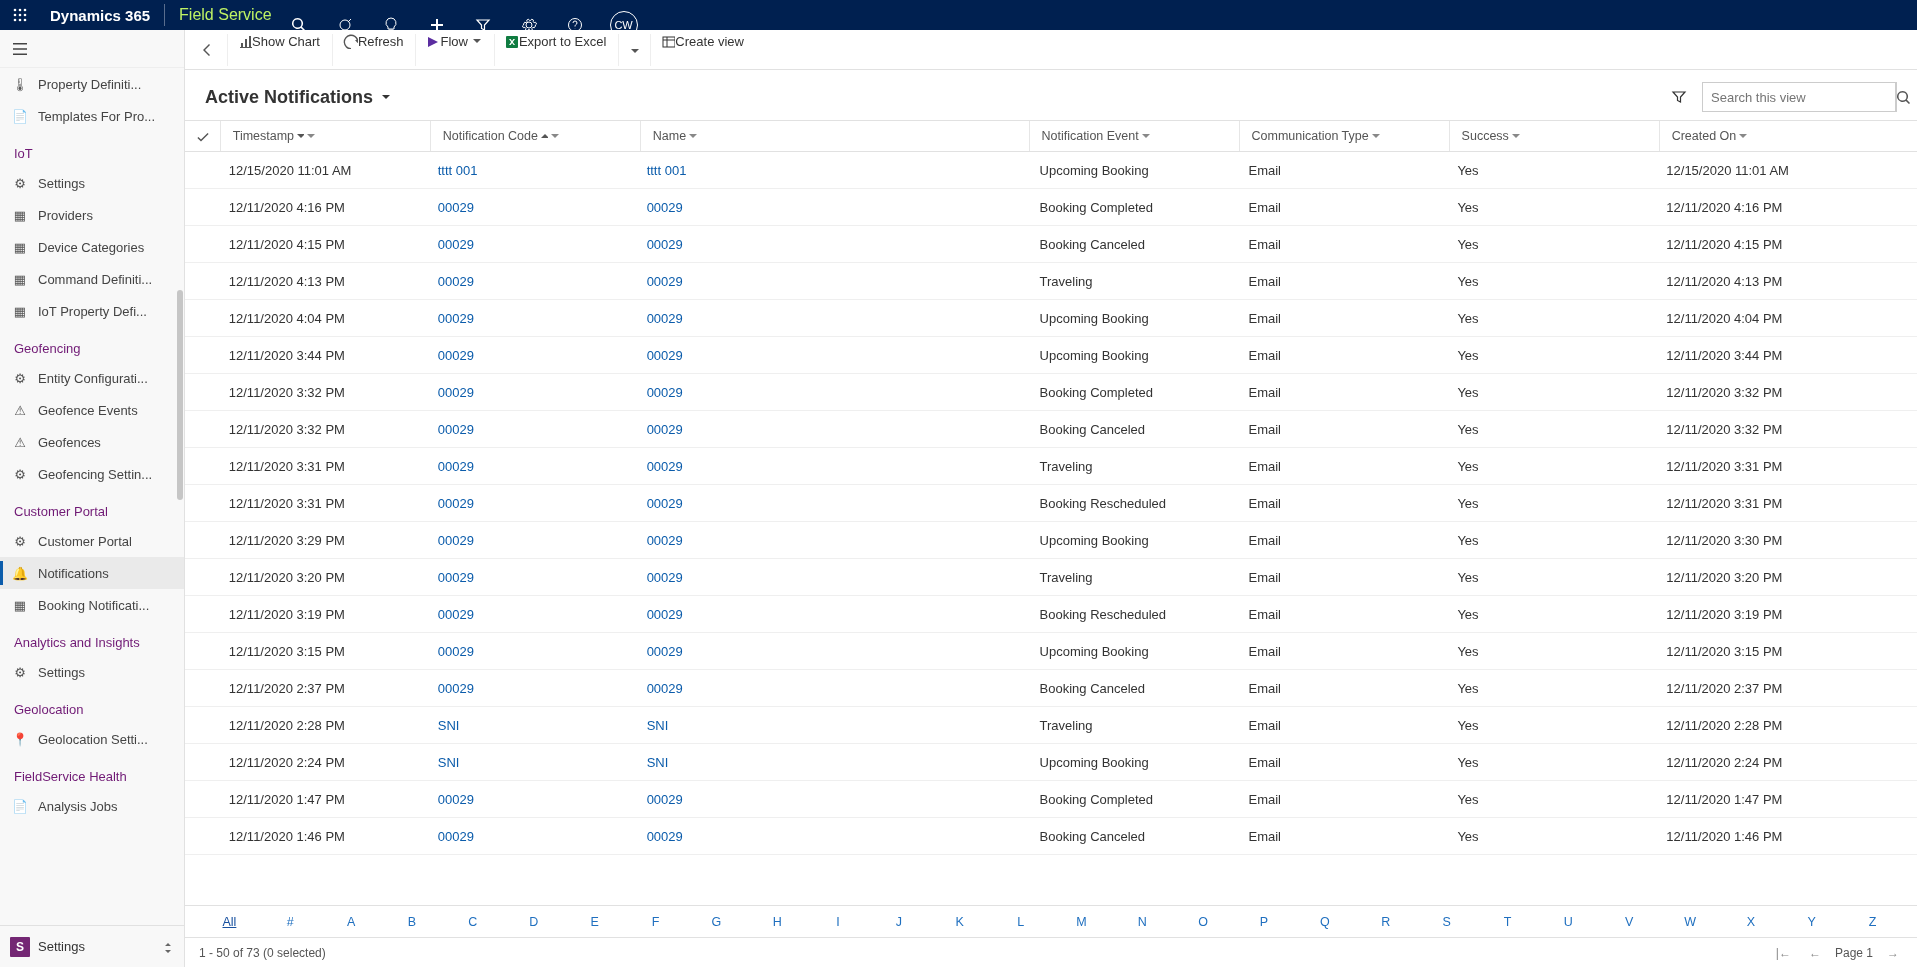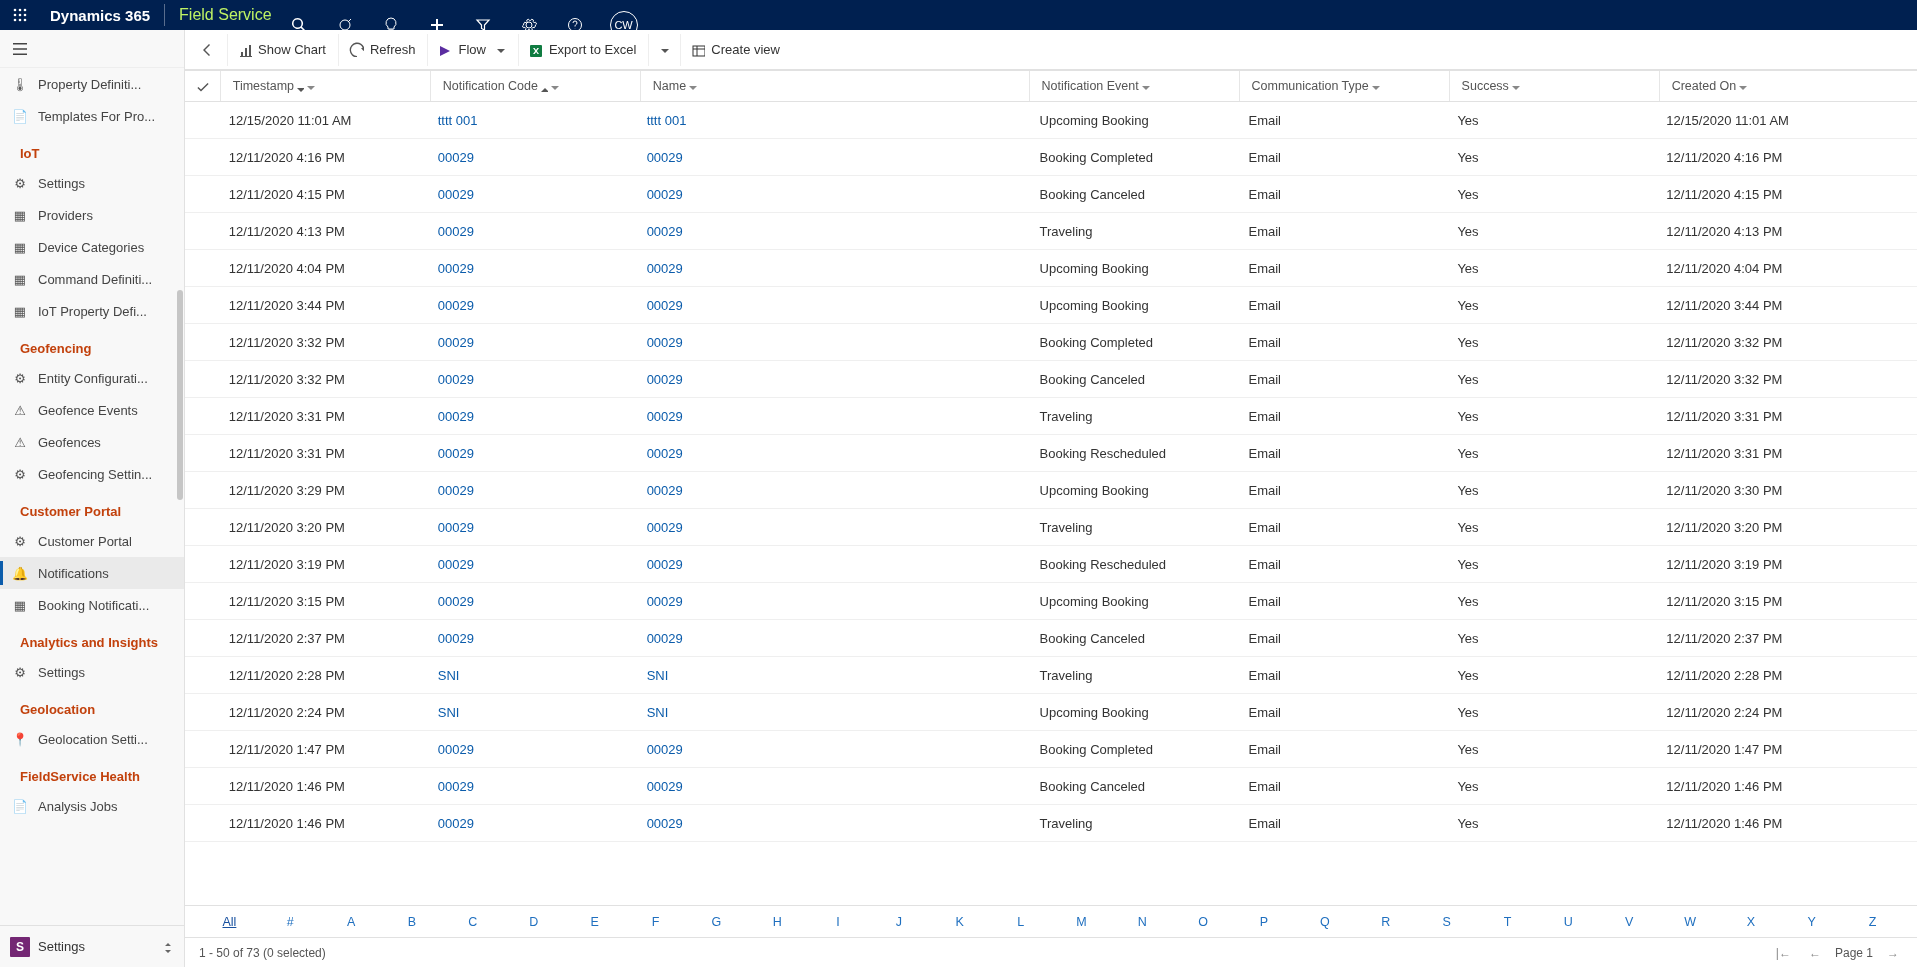--- a/index.html
+++ b/index.html
@@ -24,51 +24,51 @@
   
   .sidebar { width:185px; border-right:1px solid #e1e1e1; background:#f8f8f8; display:flex; flex-direction:column; position:relative;}
   .sidebar-hamburger { height:38px; display:flex; align-items:center; padding:0 12px; border-bottom:1px solid #eee; cursor:pointer;}
   .sidebar-body { flex:1; overflow-y:auto; padding-bottom:4px;}
   .sidebar-body::-webkit-scrollbar{width:8px;} .sidebar-body::-webkit-scrollbar-thumb{background:#c1c1c1;border-radius:4px;}
   .nav-item { display:flex; align-items:center; gap:10px; height:32px; padding:0 12px; cursor:pointer; white-space:nowrap; overflow:hidden; text-overflow:ellipsis; color:#444;position:relative;}
   .nav-item.active{background:#eaeaea; }
   .nav-item.active::before{content:"";position:absolute;left:0;top:4px;bottom:4px;width:3px;background:#0b5cab;}
   .nav-item .nico{width:16px;height:16px;display:inline-flex;align-items:center;justify-content:center;color:#555;flex-shrink:0;}
   .nav-item .nlabel{overflow:hidden;text-overflow:ellipsis;}
-  .nav-section { padding:14px 20px 6px; font-weight:700; color:#c2410c; font-size:13px; }
+  .nav-section { padding:14px 14px 6px; font-weight:400; color:#701a75; font-size:13px; }
   .sidebar-scroll-thumb{position:absolute;right:1px;top:260px;height:210px;width:6px;background:#c6c6c6;border-radius:3px;}
   .sidebar-footer{height:42px;border-top:1px solid #e1e1e1;display:flex;align-items:center;padding:0 10px;gap:8px;cursor:pointer;}
   .sidebar-footer .tile{width:20px;height:20px;background:#742774;color:#fff;display:flex;align-items:center;justify-content:center;font-size:12px;font-weight:600;border-radius:1px;}
   .sidebar-footer .updown{margin-left:auto; color:#666;}
 
   
   .main { flex:1; display:flex; flex-direction:column; overflow:hidden; background:#fff;}
   .cmdbar { height:40px; border-bottom:1px solid #e1e1e1; display:flex; align-items:center; padding:0 6px; gap:2px;}
   .cmdbar .back{width:34px;display:flex;align-items:center;justify-content:center;cursor:pointer;}
-  .cmd-btn{display:flex;align-items:center;gap:6px;height:32px;padding:0 10px;cursor:pointer;border-left:1px solid #eee;}
+  .cmd-btn{display:flex;height:32px;padding:0 10px;cursor:pointer;border-left:1px solid #eee;}
   .cmd-btn:first-of-type{border-left:1px solid #eee;}
   .cmd-btn .caret{margin-left:2px;}
   .cmd-split{width:30px;height:32px;display:flex;align-items:center;justify-content:center;border-left:1px solid #eee;cursor:pointer;}
   .flow-ico{color:#5b2da0;}
   .excel-ico{color:#107c41;}
   .view-header{display:flex;align-items:center;justify-content:space-between;padding:12px 20px 8px;}
   .view-title{display:flex;align-items:center;gap:6px;font-size:18px;font-weight:600;cursor:pointer;}
   .view-tools{display:flex;align-items:center;gap:10px;}
   .funnel-btn{width:26px;height:26px;display:flex;align-items:center;justify-content:center;cursor:pointer;}
   .searchbox{display:flex;align-items:center;border:1px solid #ccc;height:30px;width:195px;}
   .searchbox input{border:none;outline:none;flex:1;padding:0 8px;font-size:13px;background:transparent;}
   .searchbox .sicon{width:30px;display:flex;align-items:center;justify-content:center;border-left:1px solid #ccc;height:100%;cursor:pointer;}
 
   
   .grid-wrap{flex:1;display:flex;overflow:hidden;}
   .grid{flex:1;overflow:auto;}
   .grid::-webkit-scrollbar{width:14px;} .grid::-webkit-scrollbar-thumb{background:#c6c6c6;}
   .ghead{display:flex;border-bottom:1px solid #e1e1e1;border-top:1px solid #e1e1e1;height:32px;align-items:center;position:sticky;top:0;background:#fff;z-index:2;}
   .gcol-sep{width:1px;align-self:stretch;background:#e6e6e6;margin-right:6px;}
-  .hcell{display:flex;align-items:flex-end;color:#555;font-size:12.5px;padding:0 6px;cursor:pointer;white-space:nowrap;}
+  .hcell{display:flex;align-items:flex-start;color:#555;font-size:12.5px;padding:0 6px;cursor:pointer;white-space:nowrap;}
   .hcell .sort{font-size:10px;}
   .grow{display:flex;align-items:center;height:37px;border-bottom:1px solid #efefef;}
   .cell{padding:0 8px;white-space:nowrap;overflow:hidden;text-overflow:ellipsis;}
   .link{color:#0b5cab;cursor:pointer;}
   .c-sel{width:36px;display:flex;justify-content:center;padding:0;}
   .w-ts{width:210px;}
   .w-code{width:210px;}
   .w-name{width:395px;}
   .w-event{width:210px;}
   .w-comm{width:210px;}
@@ -347,20 +347,43 @@
           </svg>
         </div>
       <div class="cmd-btn">
         <svg width="14" height="14" stroke="#555" fill="none">
             <use href="#i-view"></use>
           </svg>
         <span>Create view</span>
       </div>
     </div>
 
+    <div class="view-header">
+      <div class="view-title">
+        <span>Active Notifications</span>
+        <svg width="14" height="14" fill="#333">
+            <use href="#i-caret"></use>
+          </svg>
+      </div>
+      <div class="view-tools">
+        <div class="funnel-btn">
+            <svg width="16" height="16" stroke="#555">
+              <use href="#i-funnel"></use>
+            </svg>
+          </div>
+        <div class="searchbox">
+          <input type="text" placeholder="Search this view" style="">
+          <div class="sicon">
+              <svg width="14" height="14" fill="#555">
+                <use href="#i-search"></use>
+              </svg>
+            </div>
+        </div>
+      </div>
+    </div>
 
     <div class="grid-wrap">
       <div class="grid" id="grid">
         <div class="ghead">
           <div class="hcell c-sel">
               <svg width="14" height="14" fill="#555">
                 <use href="#i-check"></use>
               </svg>
             </div>
           <div class="gcol-sep"></div>

